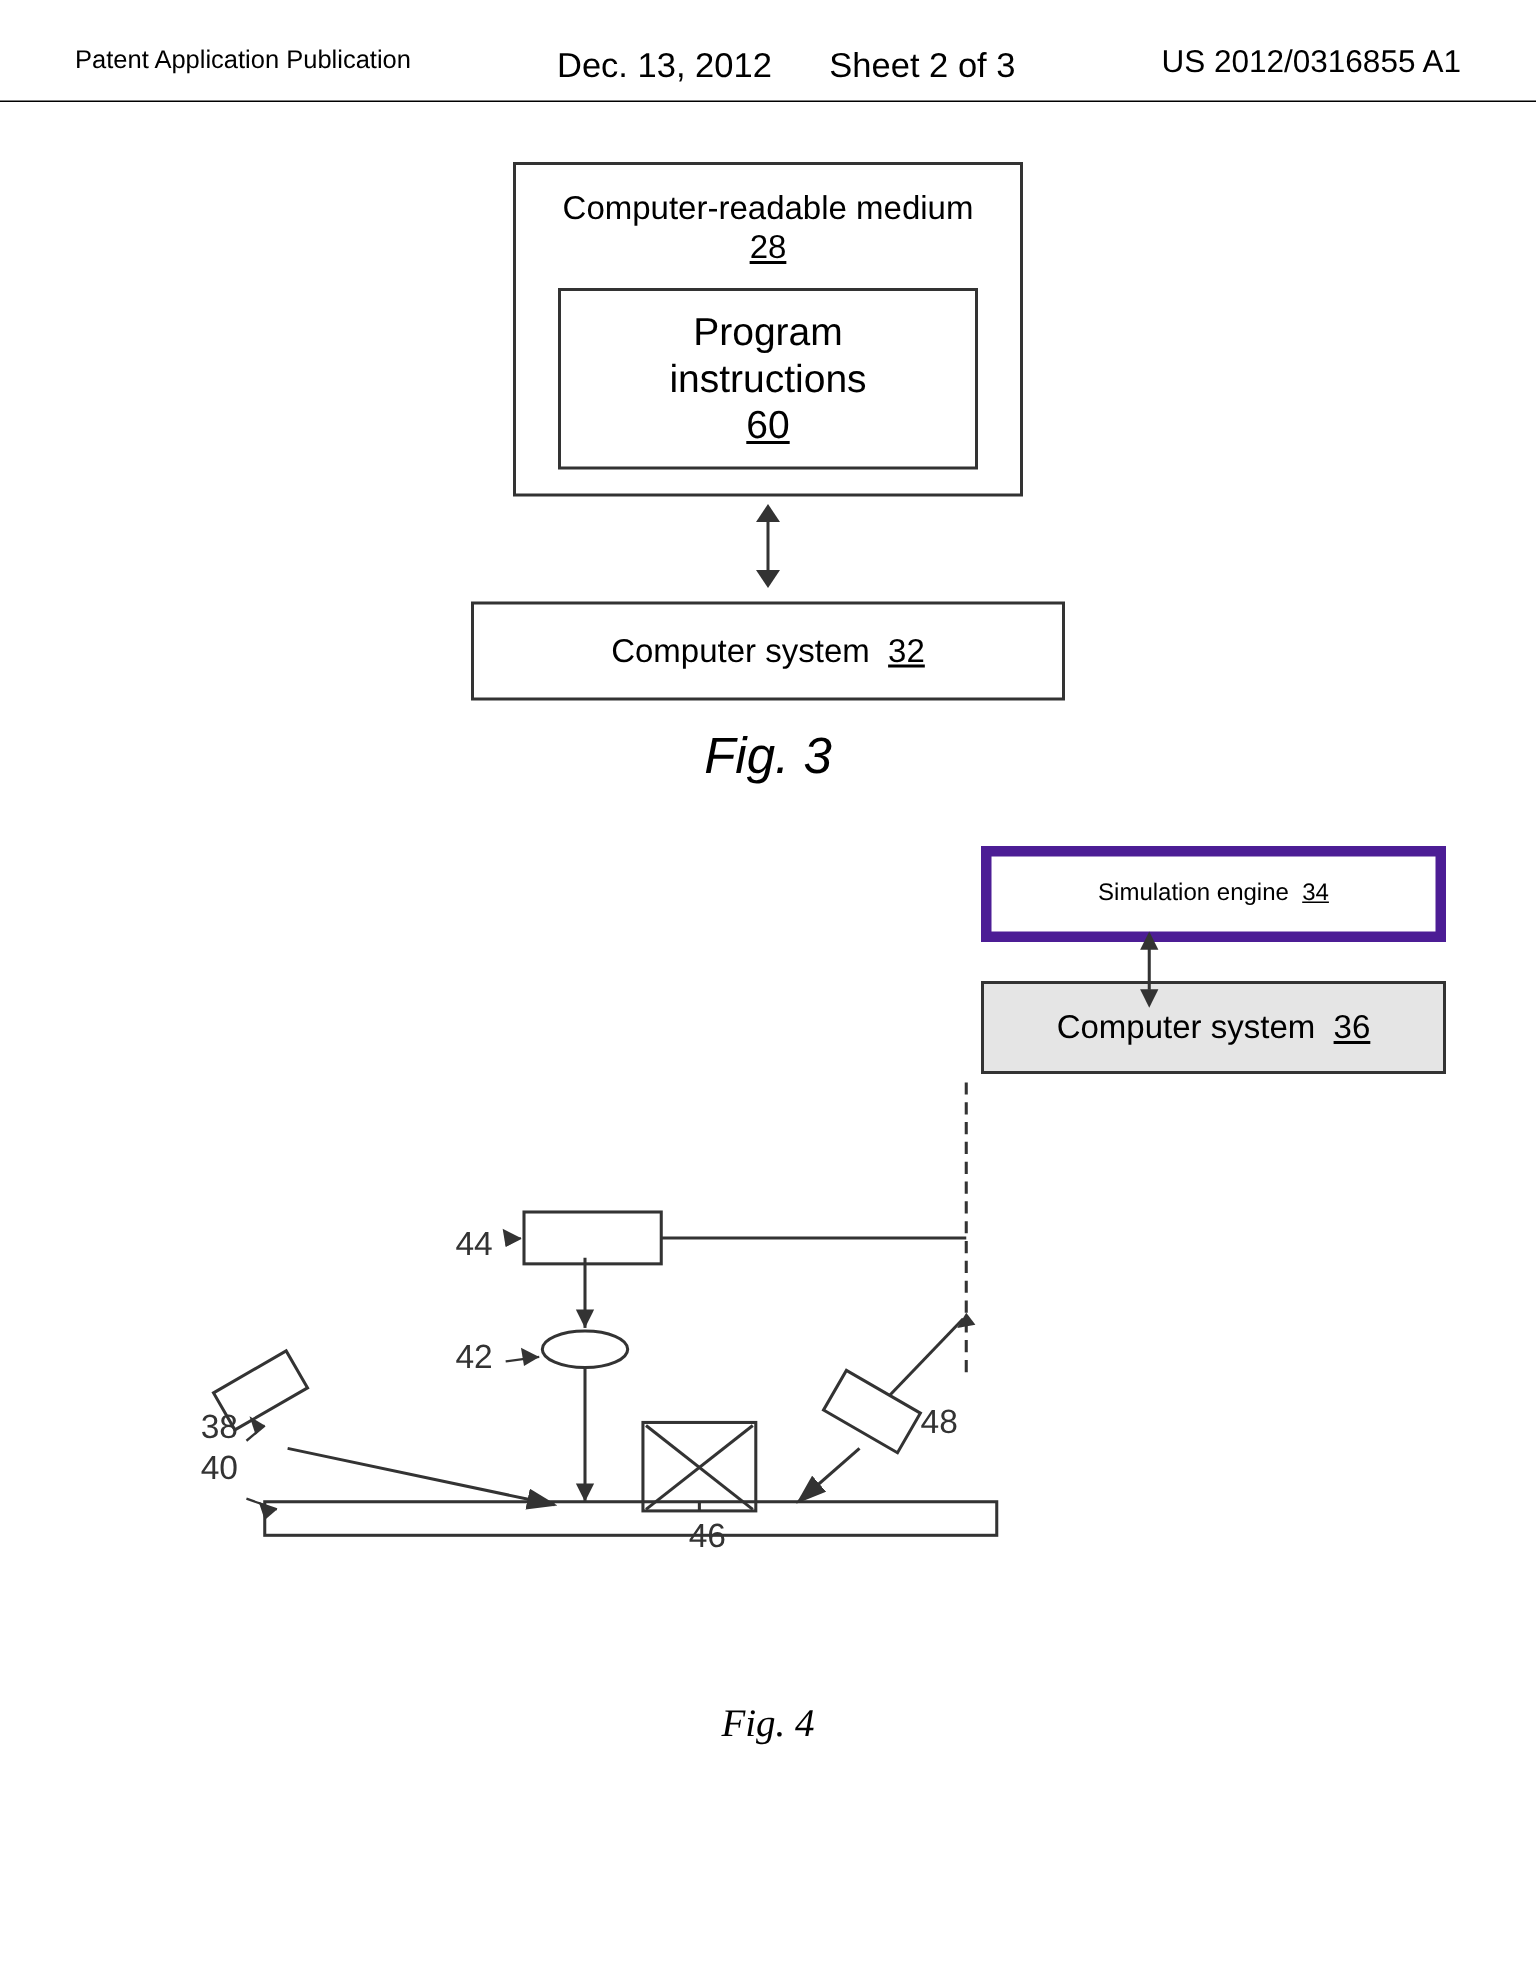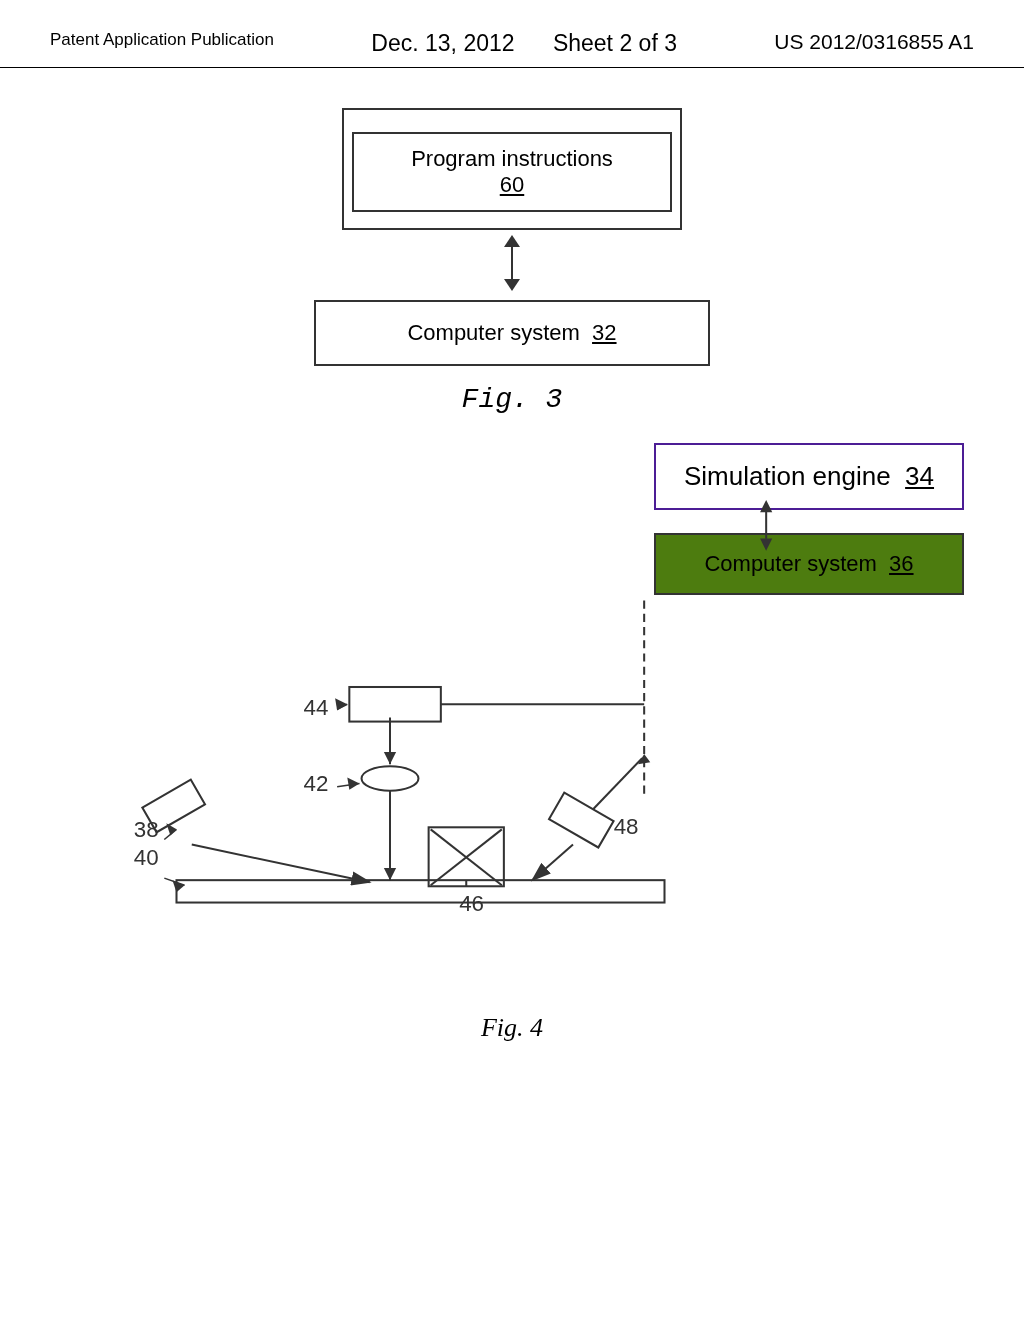--- a/index.html
+++ b/index.html
@@ -34,26 +34,26 @@
     .outer-box {
       width: 340px;
       padding: 16px;
       border: 2px solid #333;
       display: flex;
       flex-direction: column;
       align-items: center;
     }
 
     .inner-box {
-      width: 320px;
+      width: 280px;
       border: 2px solid #333;
       text-align: center;
       padding: 12px 20px;
       margin-top: 6px;
-      font-size: 22px;
+      font-size: 26px;
     }
 
     .outer-box-title {
       font-size: 22px;
       text-align: center;
       margin-bottom: 8px;
     }
 
     .underline {
       text-decoration: underline;
@@ -91,49 +91,49 @@
 
     .computer-system-box {
       width: 396px;
       border: 2px solid #333;
       text-align: center;
       padding: 18px 20px;
       font-size: 22px;
     }
 
     .fig-label {
-      font-size: 28px;
+      font-size: 34px;
       font-style: italic;
       margin-top: 18px;
-      margin-bottom: 8px;
-      font-family: Liberation Mono, monospace;
+      margin-bottom: 20px;
+      font-family: Liberation Sans, sans-serif;
     }
 
     .sim-engine-box {
       position: absolute;
       top: 0;
       right: 20px;
       width: 310px;
-      border: 2px solid #4c1d95;
+      border: 7px solid #4c1d95;
       text-align: center;
       padding: 16px 20px;
-      font-size: 26px;
+      font-size: 16px;
       background: #fff;
     }
 
     .comp-sys-box {
       position: absolute;
       top: 90px;
       right: 20px;
       width: 310px;
       border: 2px solid #333;
       text-align: center;
       padding: 16px 20px;
       font-size: 22px;
-      background: #4d7c0f;
+      background: #e5e5e5;
     }
 
     
     .fig4-svg {
       position: absolute;
       top: 0;
       left: 0;
       width: 100%;
       height: 100%;
     }
@@ -159,20 +159,24 @@
     <span>Sheet 2 of 3</span>
   </div>
   <div style="font-size:21px;">
     <span>US 2012/0316855 A1</span>
   </div>
 </div>
 
 <div class="fig3-container">
 
   <div class="outer-box">
+    <div class="outer-box-title">
+      <span>Computer-readable medium</span><br>
+      <span class="underline">28</span>
+    </div>
 
     <div class="inner-box">
       <span>Program instructions</span><br>
       <span class="underline">60</span>
     </div>
   </div>
 
   <div class="bidirectional-arrow">
     <div class="arrow-head-up"></div>
     <div class="arrow-line-v" style="height:32px;"></div>

